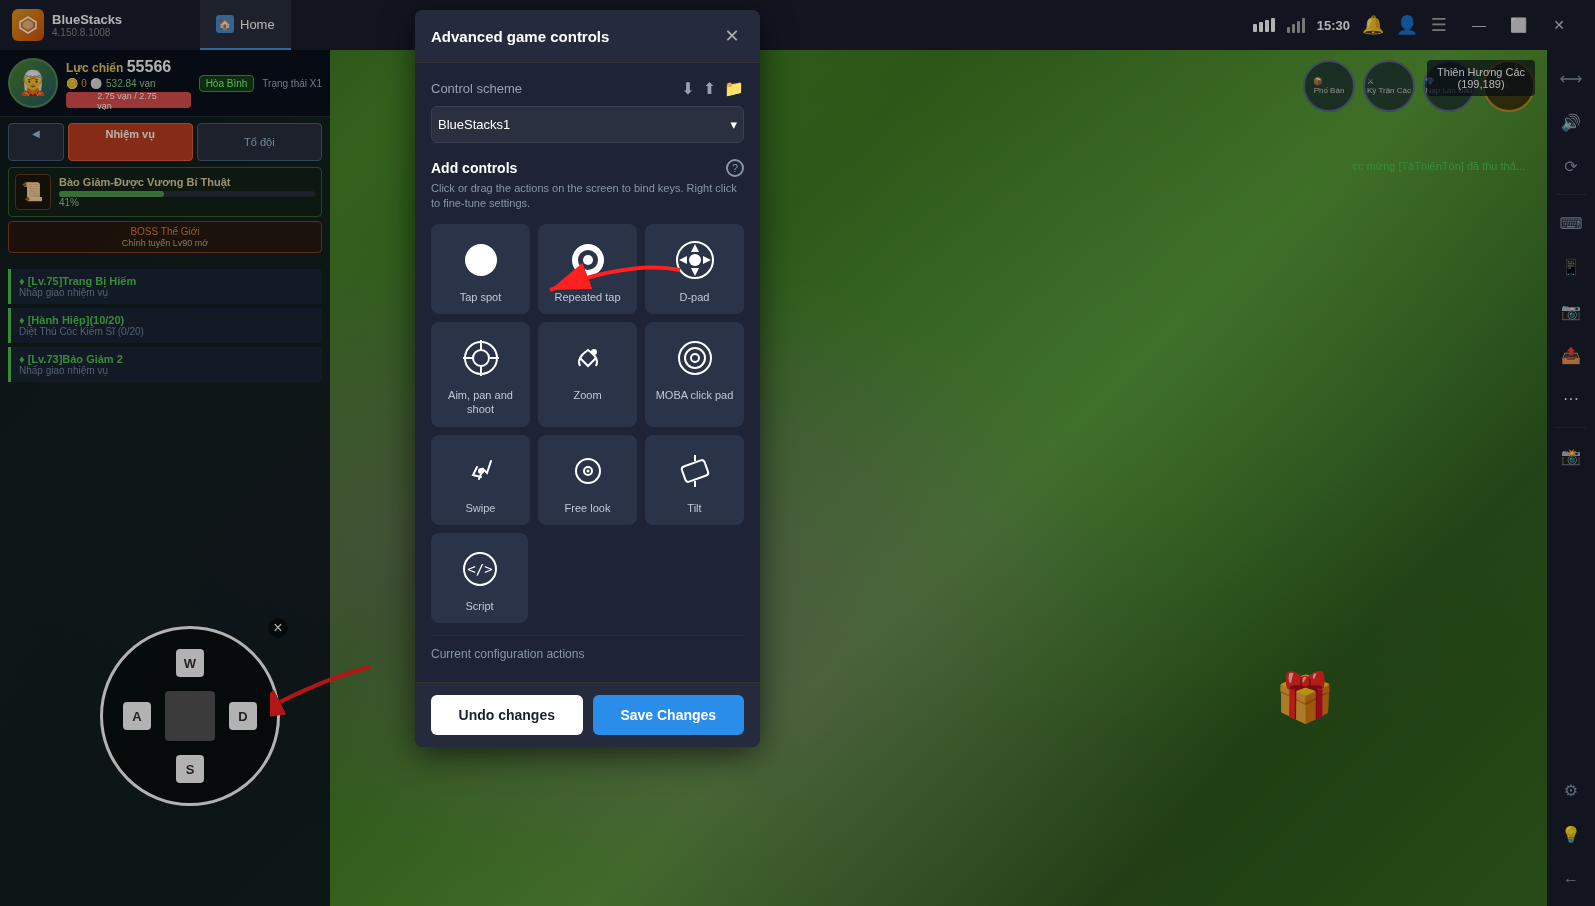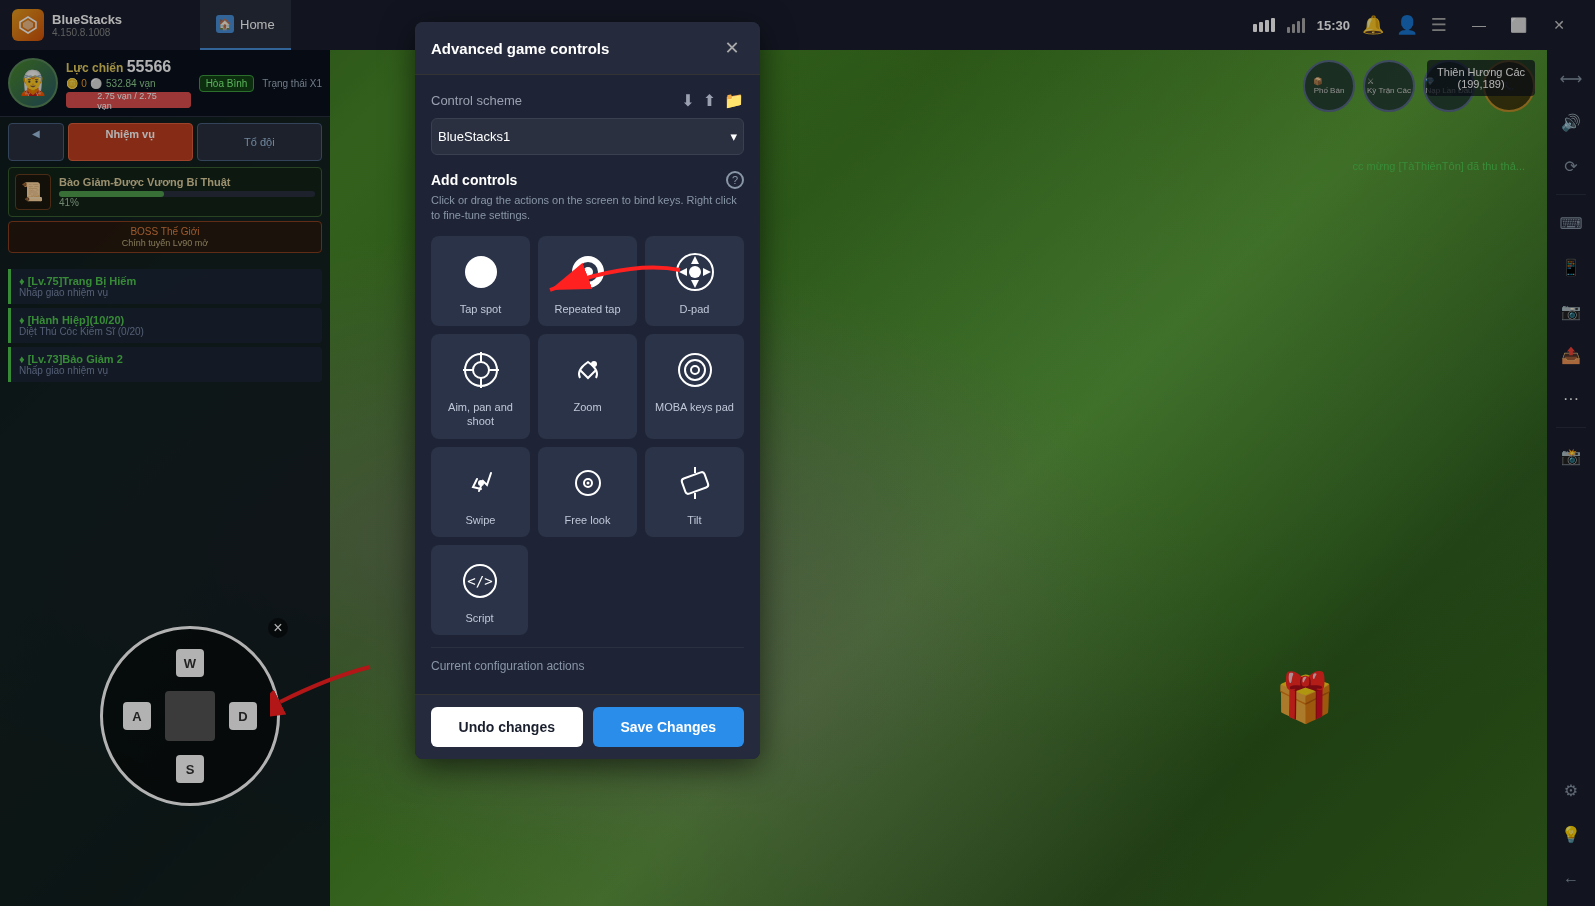--- a/index.html
+++ b/index.html
@@ -246,21 +246,21 @@
     }
 
     
     .agc-panel {
       width: 345px;
       background: #1e2435;
       border-radius: 8px;
       overflow: hidden;
       box-shadow: 0 8px 32px rgba(0,0,0,0.6);
       position: absolute;
-      top: 22px;
+      top: 10px;
       left: 415px;
     }
 
     .agc-header {
       background: #252b3d;
       padding: 14px 16px;
       display: flex;
       align-items: center;
       justify-content: space-between;
       border-bottom: 1px solid #333;
@@ -749,21 +749,21 @@
         </div>
 
         <div class="control-item">
           <div class="control-icon">
             <svg class="ctrl-svg" viewBox="0 0 44 44">
               <circle cx="22" cy="22" r="16" fill="none" stroke="white" stroke-width="2"></circle>
               <circle cx="22" cy="22" r="10" fill="none" stroke="white" stroke-width="2"></circle>
               <circle cx="22" cy="22" r="4" fill="none" stroke="white" stroke-width="2"></circle>
             </svg>
           </div>
-          <span class="control-label">MOBA keys pad</span>
+          <span class="control-label">MOBA click pad</span>
         </div>
 
         <div class="control-item">
           <div class="control-icon">
             <svg class="ctrl-svg" viewBox="0 0 44 44">
               <path d="M 20 30 L 24 20 L 28 24 L 32 12" fill="none" stroke="white" stroke-width="2" stroke-linecap="round"></path>
               <path d="M 18 18 L 14 26 L 22 28" fill="none" stroke="white" stroke-width="2" stroke-linecap="round"></path>
               <circle cx="22" cy="22" r="3" fill="white"></circle>
             </svg>
           </div>

